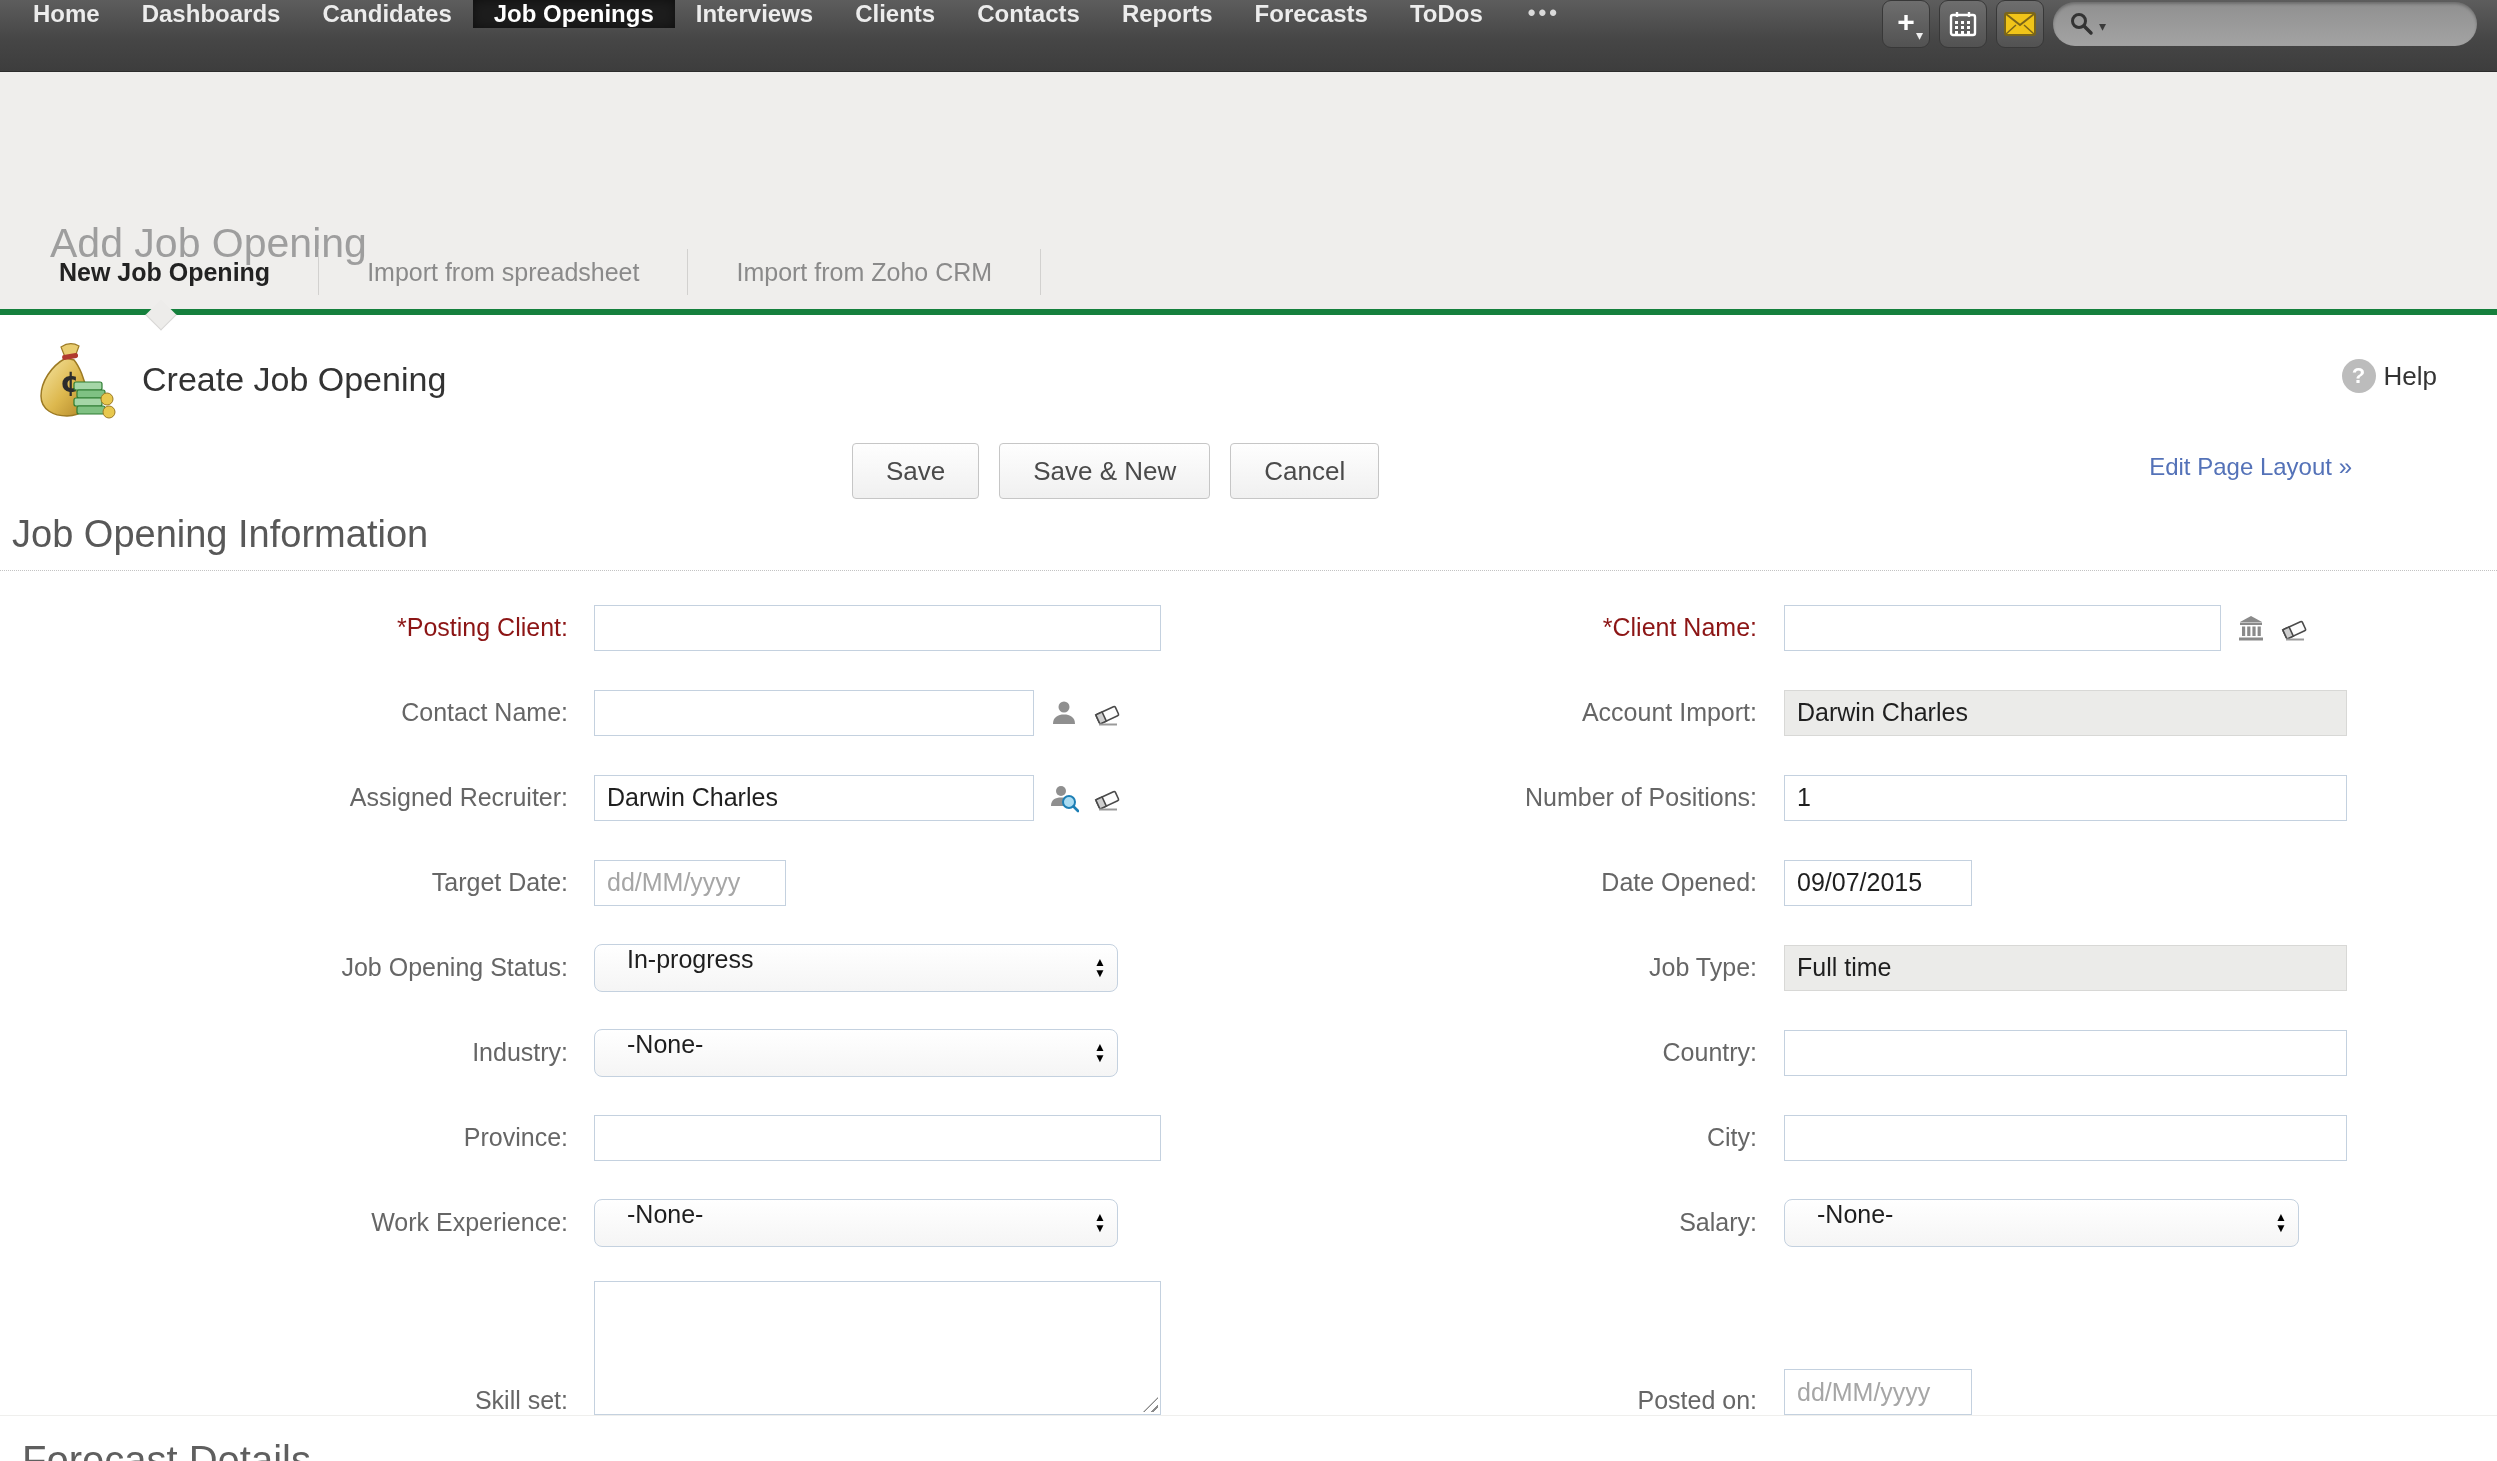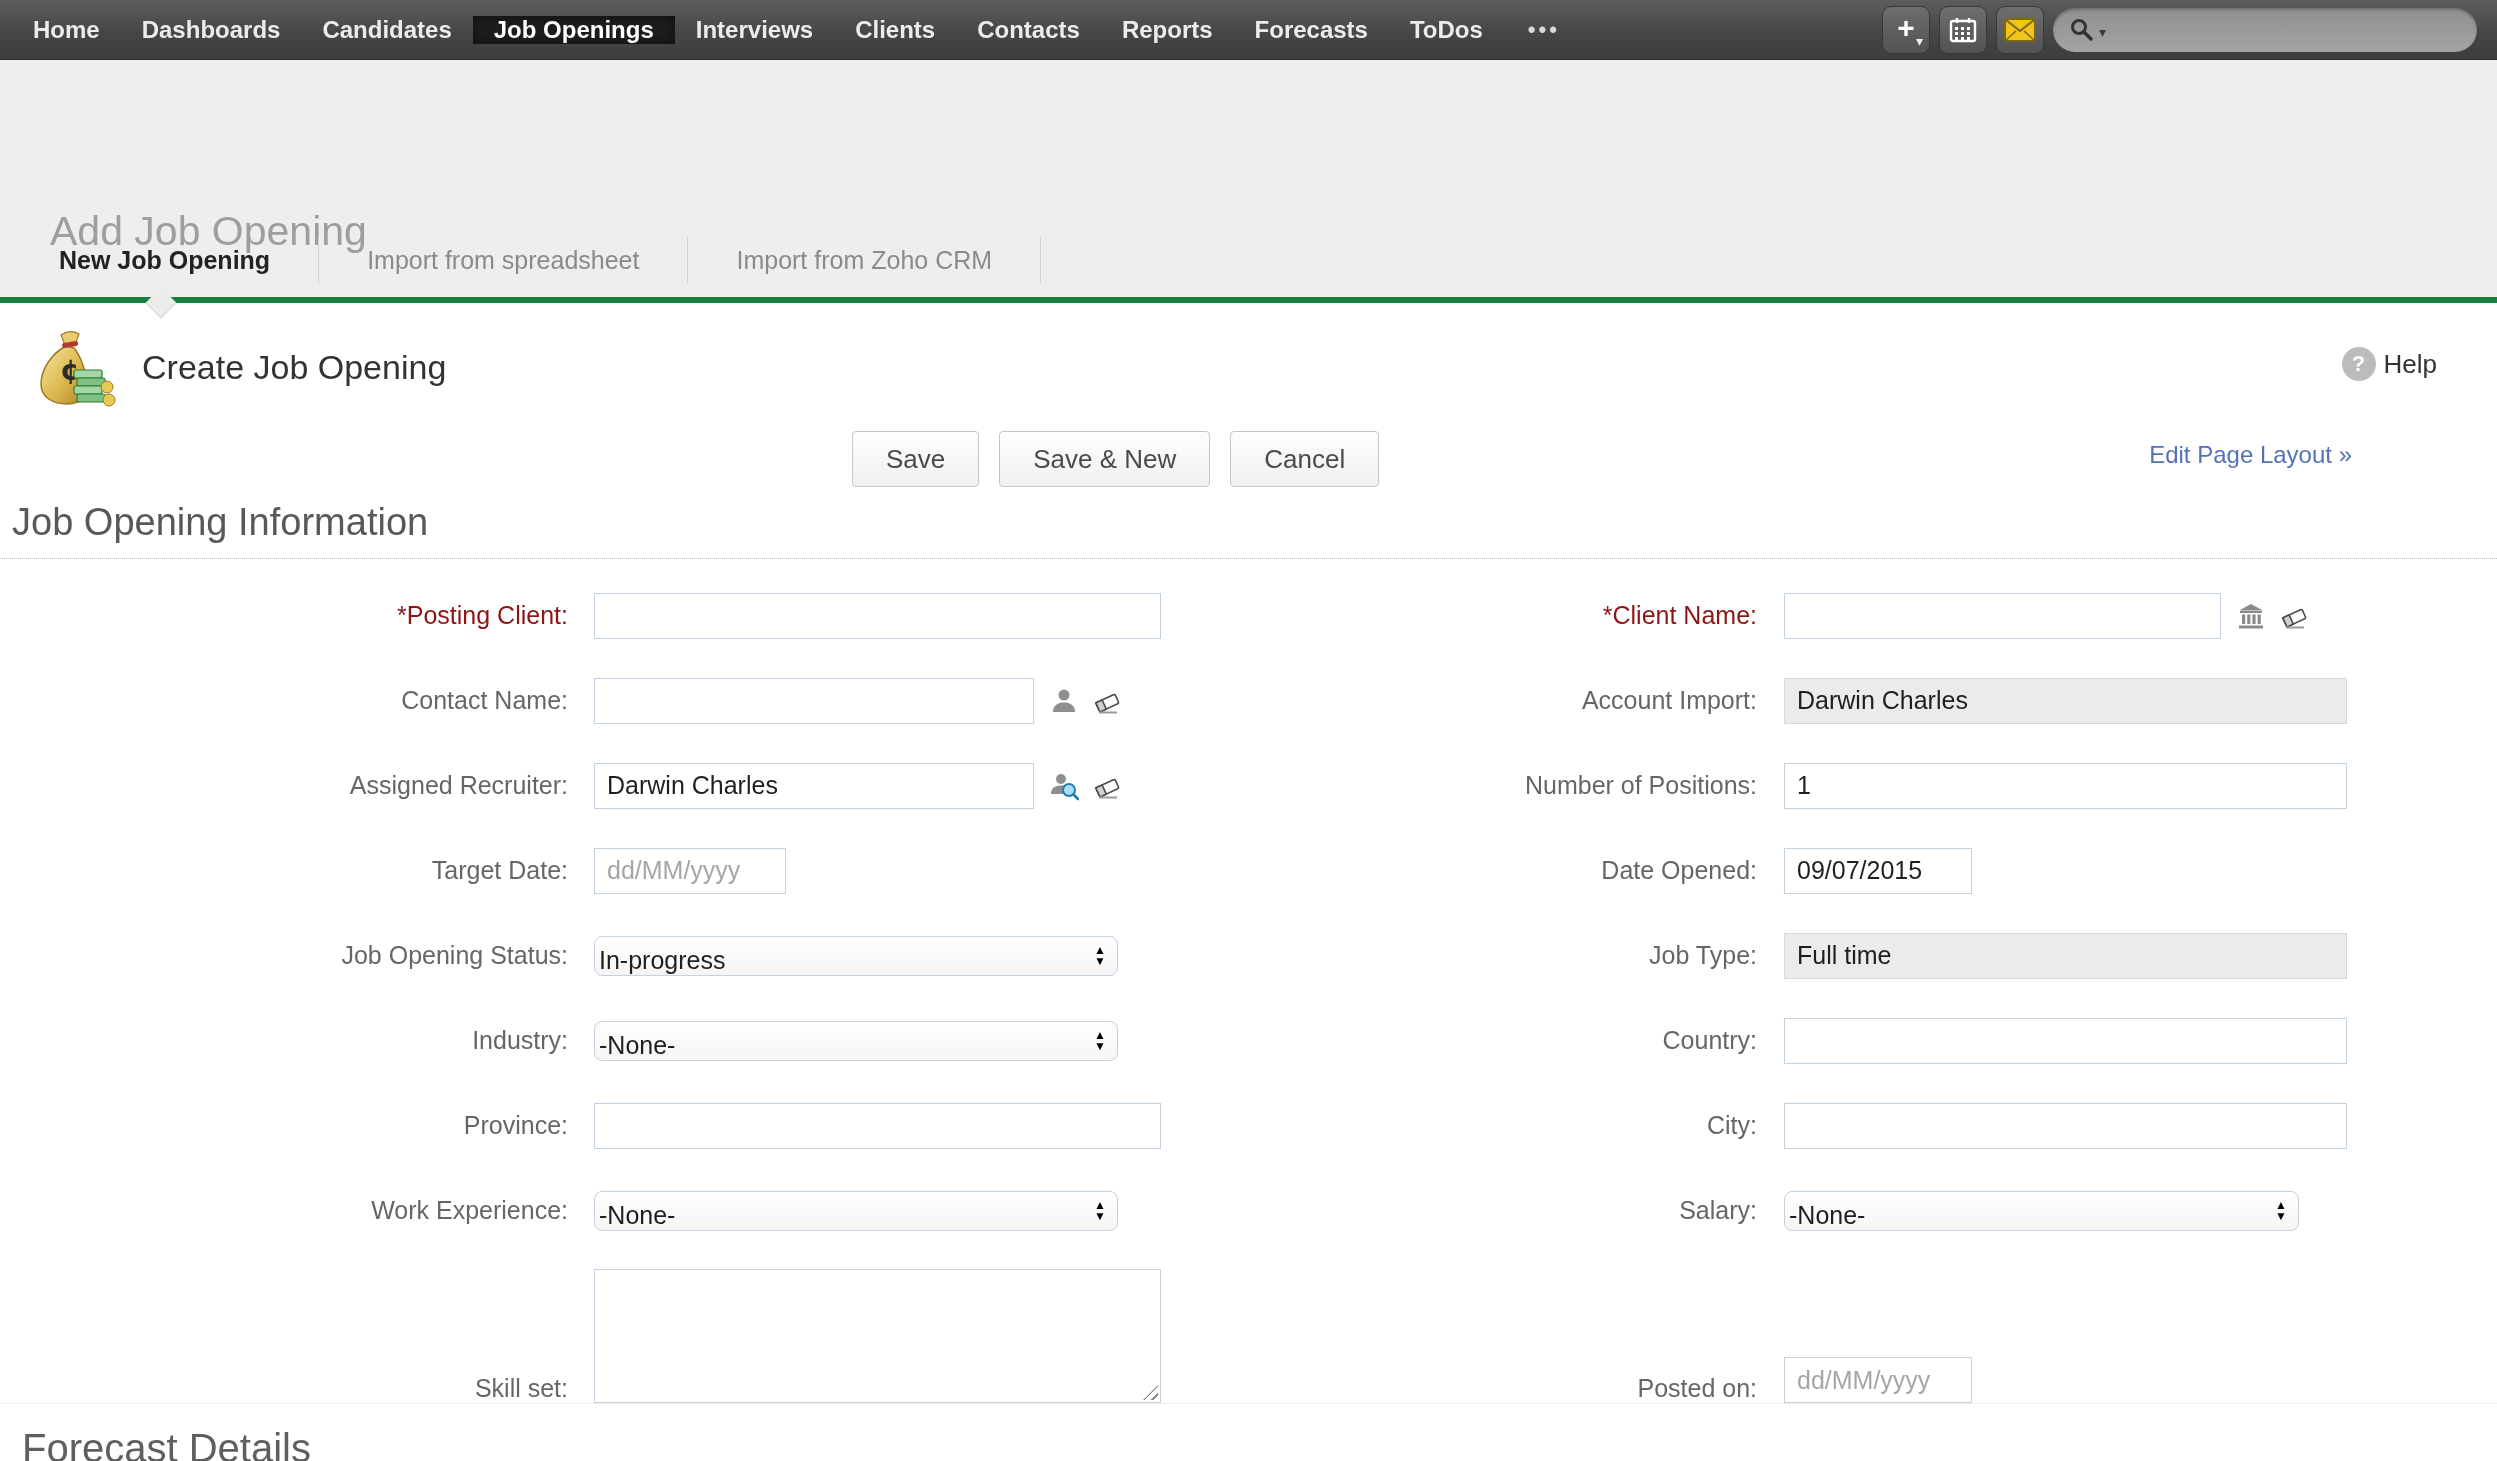--- a/index.html
+++ b/index.html
@@ -1,22 +1,22 @@
 <!DOCTYPE html>
 <html><head>
 <meta charset="utf-8">
 <style>
   *{box-sizing:border-box;margin:0;padding:0}
   html,body{width:2497px;height:1461px;overflow:hidden;background:#fff;
     font-family:"Liberation Sans","DejaVu Sans",sans-serif;}
   .screen{position:relative;width:2497px;height:1461px;overflow:hidden;background:#fff}
 
   
-  .topnav{height:60px;background:linear-gradient(#5d5d5d,#464646 55%,#3d3d3d);
-    border-bottom:1px solid #2c2c2c;display:flex;align-items:center;position:relative}
+  .topnav{height:72px;background:linear-gradient(#5d5d5d,#464646 55%,#3d3d3d);
+    border-bottom:1px solid #2c2c2c;display:flex;align-items:flex-start;position:relative}
   .nav-item{display:flex;align-items:center;padding:0 21px;font-size:24px;font-weight:600;
     color:#eceCec;cursor:pointer;white-space:nowrap}
   .nav-item:first-child{margin-left:12px}
   .nav-item.active{background:#1d1d1d;color:#fff;box-shadow:inset 0 0 12px rgba(0,0,0,.5)}
   .nav-more{display:flex;align-items:center;padding:0 24px;color:#d9d9d9;font-size:22px;
     letter-spacing:3px;font-weight:bold;cursor:pointer}
   .nav-right{margin-left:auto;display:flex;align-items:center;gap:9px;padding-right:20px}
   .nav-btn{width:48px;height:48px;border-radius:9px;border:1px solid #383838;
     background:linear-gradient(#6e6e6e,#525252);display:flex;align-items:center;justify-content:center;
     cursor:pointer;position:relative}
@@ -67,22 +67,22 @@
   .row.tall .fld{margin-top:4px}
   .col.left .lbl{width:594px;padding-right:26px}
   .col.right .lbl{width:536px;padding-right:27px}
   .lbl{flex:none;text-align:right;font-size:25px;color:#666}
   .lbl.req{color:#8c1515}
   .txt{height:46px;border:1px solid #c4d1df;padding:0 12px;font-size:25px;color:#1f1f1f;
     font-family:inherit;background:#fff;outline:none}
   .txt::placeholder{color:#a6a6a6}
   .ro{height:46px;background:#ebebe9;border:1px solid #d8d8d6;display:flex;align-items:center;
     padding:0 12px;font-size:25px;color:#1f1f1f}
-  .sel{height:40px;border:1px solid #c4d1df;border-radius:8px;background:linear-gradient(#fff,#f5f5f5);
-    display:flex;align-items:flex-end;padding:0 44px 0 4px;font-size:25px;color:#1f1f1f;position:relative;cursor:pointer}
+  .sel{height:48px;border:1px solid #c4d1df;border-radius:8px;background:linear-gradient(#fff,#f5f5f5);
+    display:flex;align-items:flex-start;padding:0 44px 0 32px;font-size:25px;color:#1f1f1f;position:relative;cursor:pointer}
   .spin{position:absolute;right:11px;top:50%;transform:translateY(-50%);display:flex;flex-direction:column;align-items:center}
   .spin i{font-style:normal;font-size:12px;line-height:11px;color:#000}
   .w567{width:567px}.w524{width:524px}.w440{width:440px}.w192{width:192px}
   .w563{width:563px}.w515{width:515px}.w437{width:437px}.w188{width:188px}
   .ficons{display:flex;align-items:center;gap:13px;margin-left:15px}
   .ficon{width:30px;height:30px;cursor:pointer}
   .ta-wrap{position:relative;width:567px;height:134px}
   .ta{width:567px;height:134px;border:1px solid #c4d1df;resize:none;font-family:inherit;font-size:25px;
     padding:8px 12px;outline:none}
   .grip{position:absolute;right:3px;bottom:3px;width:15px;height:15px;pointer-events:none;

